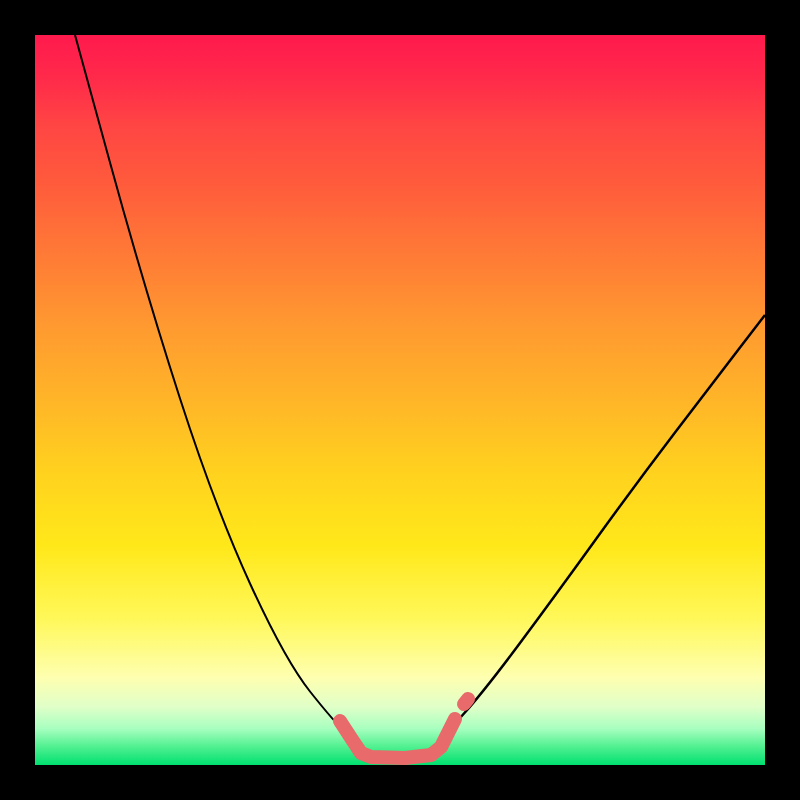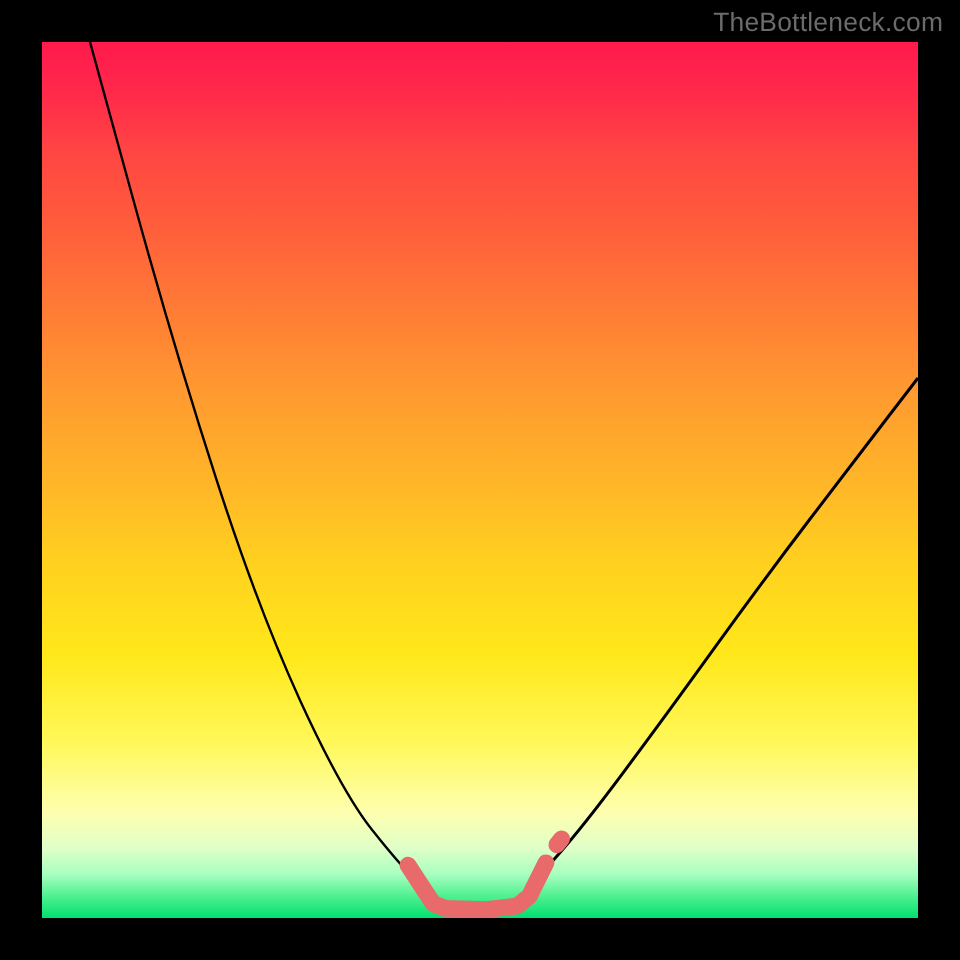--- a/index.html
+++ b/index.html
@@ -78,14 +78,13 @@
     <div class="gradient"></div>
 
     <svg class="curves" viewBox="0 0 730 730" preserveAspectRatio="none">
       <path d="M 40 0 Q 40 0 75 127.5 Q 110 255 145 363.5 Q 180 472 215 548.5 Q 250 625 275 656.5 Q 300 688 310 696.5 T 320 705" fill="none" stroke="#000000" stroke-width="2"></path>
       <path d="M 408 702 Q 408 702 429 678.5 Q 450 655 485 608 Q 520 561 560 505.5 Q 600 450 640 397.5 Q 680 345 705 312.5 T 730 280" fill="none" stroke="#000000" stroke-width="2.5"></path>
       <path d="M 305 686 L 318 706 L 326 718 L 336 722 L 370 723 L 396 720 L 406 712 L 415 694 L 420 684" fill="none" stroke="#e86a6a" stroke-width="14" stroke-linecap="round" stroke-linejoin="round"></path>
       <path d="M 429 669 L 433 664" fill="none" stroke="#e86a6a" stroke-width="14" stroke-linecap="round"></path>
     </svg>
   </div>
 
-  <div class="watermark">TheBottleneck.com</div>
 </div>
 
 </body></html>

